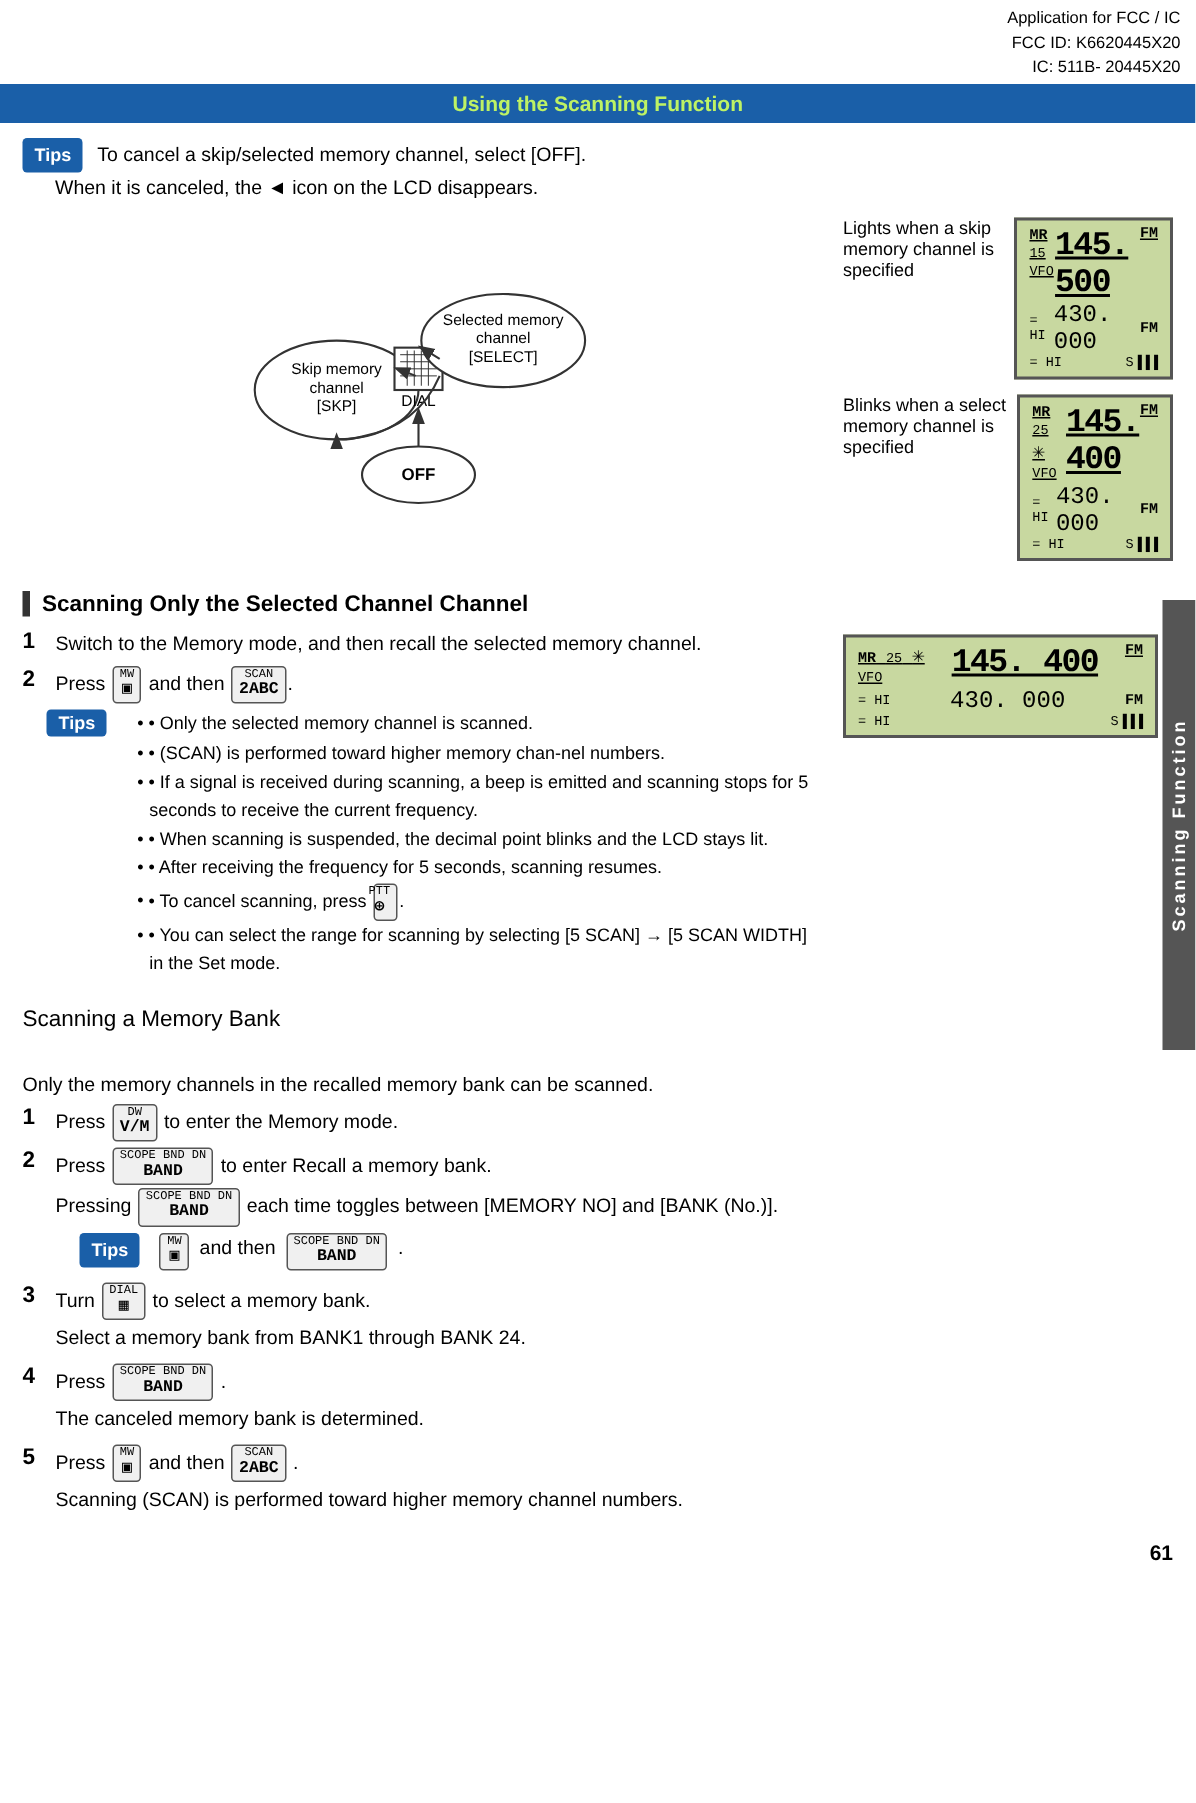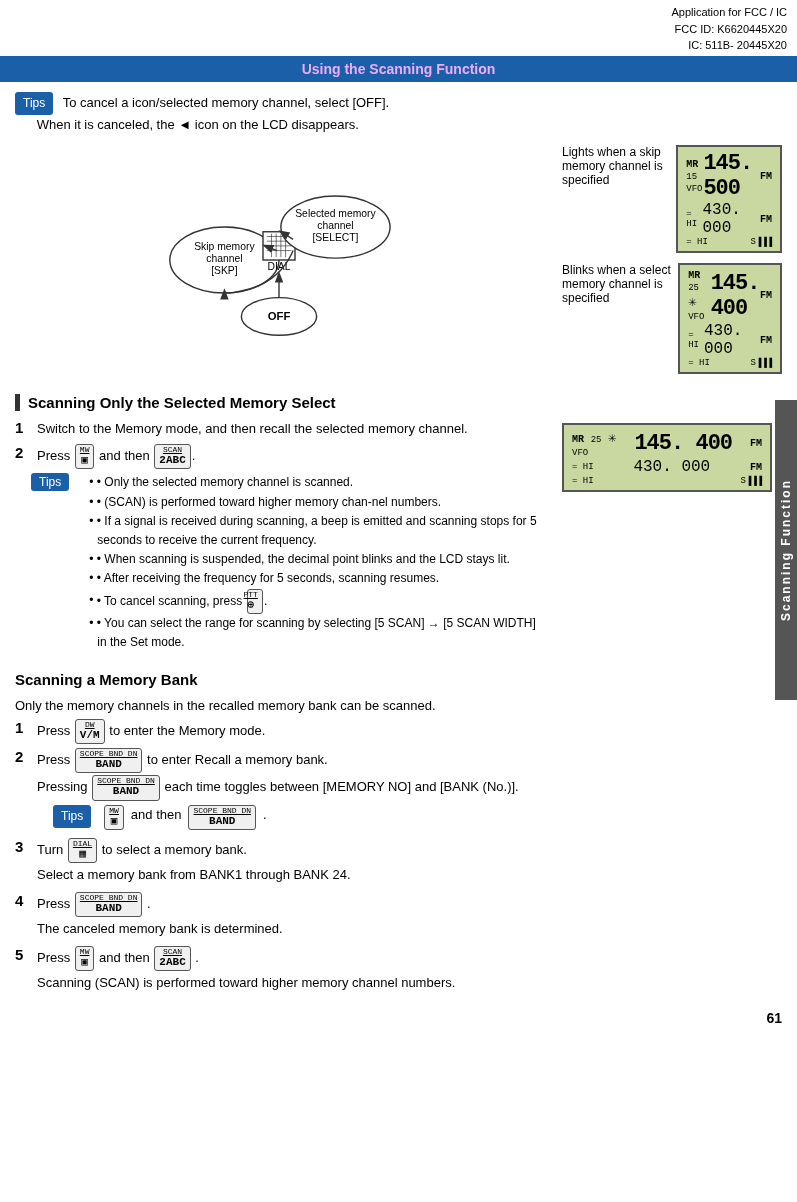--- a/index.html
+++ b/index.html
@@ -17,21 +17,21 @@
     .top-header {
       text-align: right;
       padding: 4px 10px 2px 0;
       font-size: 11px;
       line-height: 1.5;
     }
 
     
     .section-header {
       background: #1a5fa8;
-      color: #f0abfc;
+      color: #bef264;
       text-align: center;
       font-weight: bold;
       font-size: 14px;
       padding: 5px 0;
       margin-bottom: 10px;
     }
 
     
     .main-content {
       padding: 0 15px;
@@ -46,21 +46,21 @@
     }
 
     .tips-left {
       flex: 1;
     }
 
     .tips-badge {
       display: inline-block;
       background: #1a5fa8;
       color: #fff;
-      font-weight: normal;
+      font-weight: bold;
       font-size: 12px;
       padding: 2px 8px;
       border-radius: 3px;
       margin-right: 6px;
     }
 
     .tips-text {
       font-size: 13px;
       line-height: 1.6;
     }
@@ -108,22 +108,23 @@
       border: 2px solid #555;
       padding: 4px 8px;
       font-family: 'Courier New', monospace;
       font-size: 11px;
       position: relative;
       width: 210px;
     }
 
     .lcd-top-row {
       display: flex;
-      align-items: center;
+      align-items: flex-start;
       justify-content: space-between;
+      text-decoration: underline;
     }
 
     .lcd-mr {
       font-size: 10px;
       font-weight: bold;
     }
 
     .lcd-freq-large {
       font-size: 22px;
       font-weight: bold;
@@ -162,22 +163,22 @@
       align-items: center;
       font-size: 15px;
       font-weight: bold;
       margin: 15px 0 8px 0;
       border-left: 5px solid #333;
       padding-left: 8px;
     }
 
     .section-title-plain {
       font-size: 15px;
-      font-weight: bold;
-      margin: 15px 0 8px 0;
+      font-weight: normal;
+      margin: 15px 0 25px 0;
     }
 
     
     .step {
       display: flex;
       gap: 6px;
       margin-bottom: 4px;
       align-items: flex-start;
     }
 
@@ -218,21 +219,20 @@
       vertical-align: middle;
       background: #f0f0f0;
       font-family: 'Courier New', monospace;
     }
 
     .key-badge-top {
       font-size: 8px;
       display: block;
       text-align: center;
       line-height: 1;
-      text-decoration: underline;
     }
 
     .key-badge-main {
       font-size: 11px;
       display: block;
       text-align: center;
       font-weight: bold;
       line-height: 1.2;
     }
 
@@ -308,21 +308,21 @@
 <div class="section-header">
   <span>Using the Scanning Function</span>
 </div>
 
 <div class="main-content">
 
   <div class="tips-row">
     <div class="tips-left">
       <div class="tips-text">
         <span class="tips-badge">Tips</span>
-        <span>To cancel a icon/selected memory channel, select [OFF].</span><br>
+        <span>To cancel a skip/selected memory channel, select [OFF].</span><br>
         &nbsp;&nbsp;&nbsp;&nbsp;&nbsp;&nbsp;<span>When it is canceled, the ◄ icon on the LCD disappears.</span>
       </div>
     </div>
   </div>
 
   <div class="diagram-area">
 
     <div class="diagram-left">
       <svg class="diagram-svg" viewBox="0 0 260 170">
 
@@ -416,21 +416,21 @@
           <div class="lcd-bottom-row">
             <span>= HI</span>
             <span>S▐▐▐</span>
           </div>
         </div>
       </div>
     </div>
   </div>
 
   <div class="section-title-black">
-    <span>Scanning Only the Selected Memory Select</span>
+    <span>Scanning Only the Selected Channel Channel</span>
   </div>
 
   <div class="step-row">
     <div class="step-left">
 
       <div class="step">
         <div class="step-num">1</div>
         <div class="step-content">
           <span>Switch to the Memory mode, and then recall the selected memory channel.</span>
         </div>

